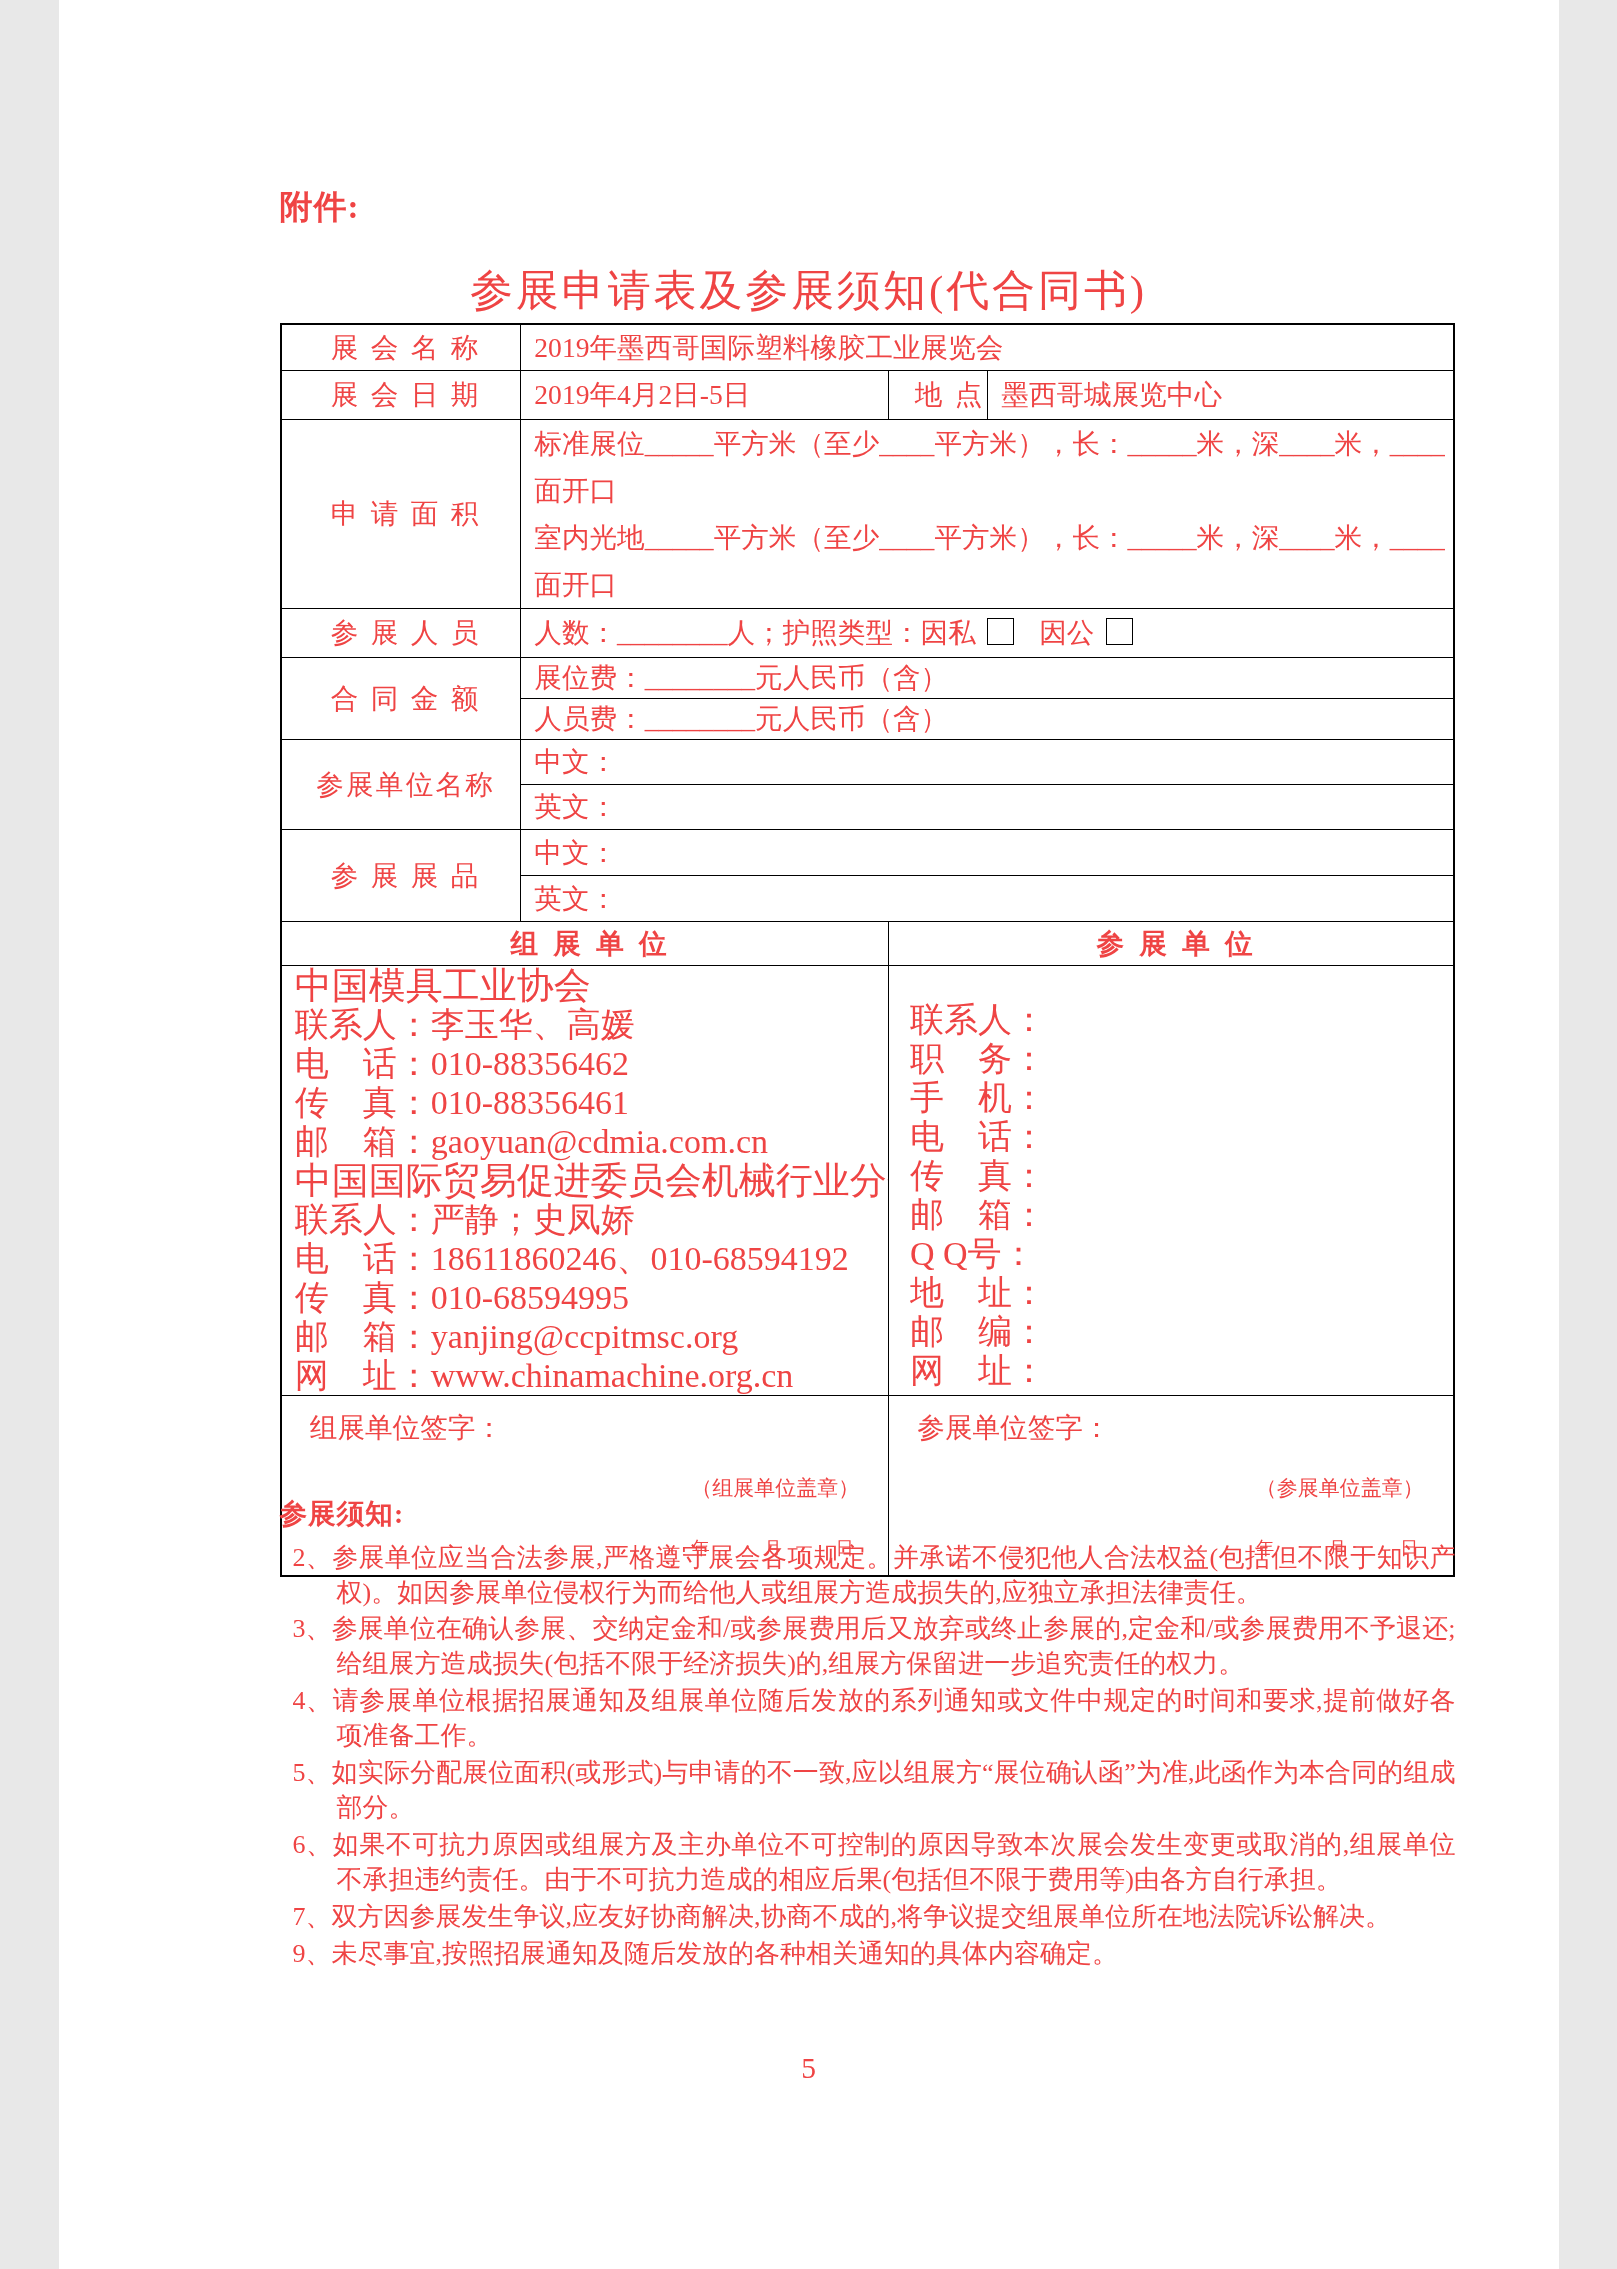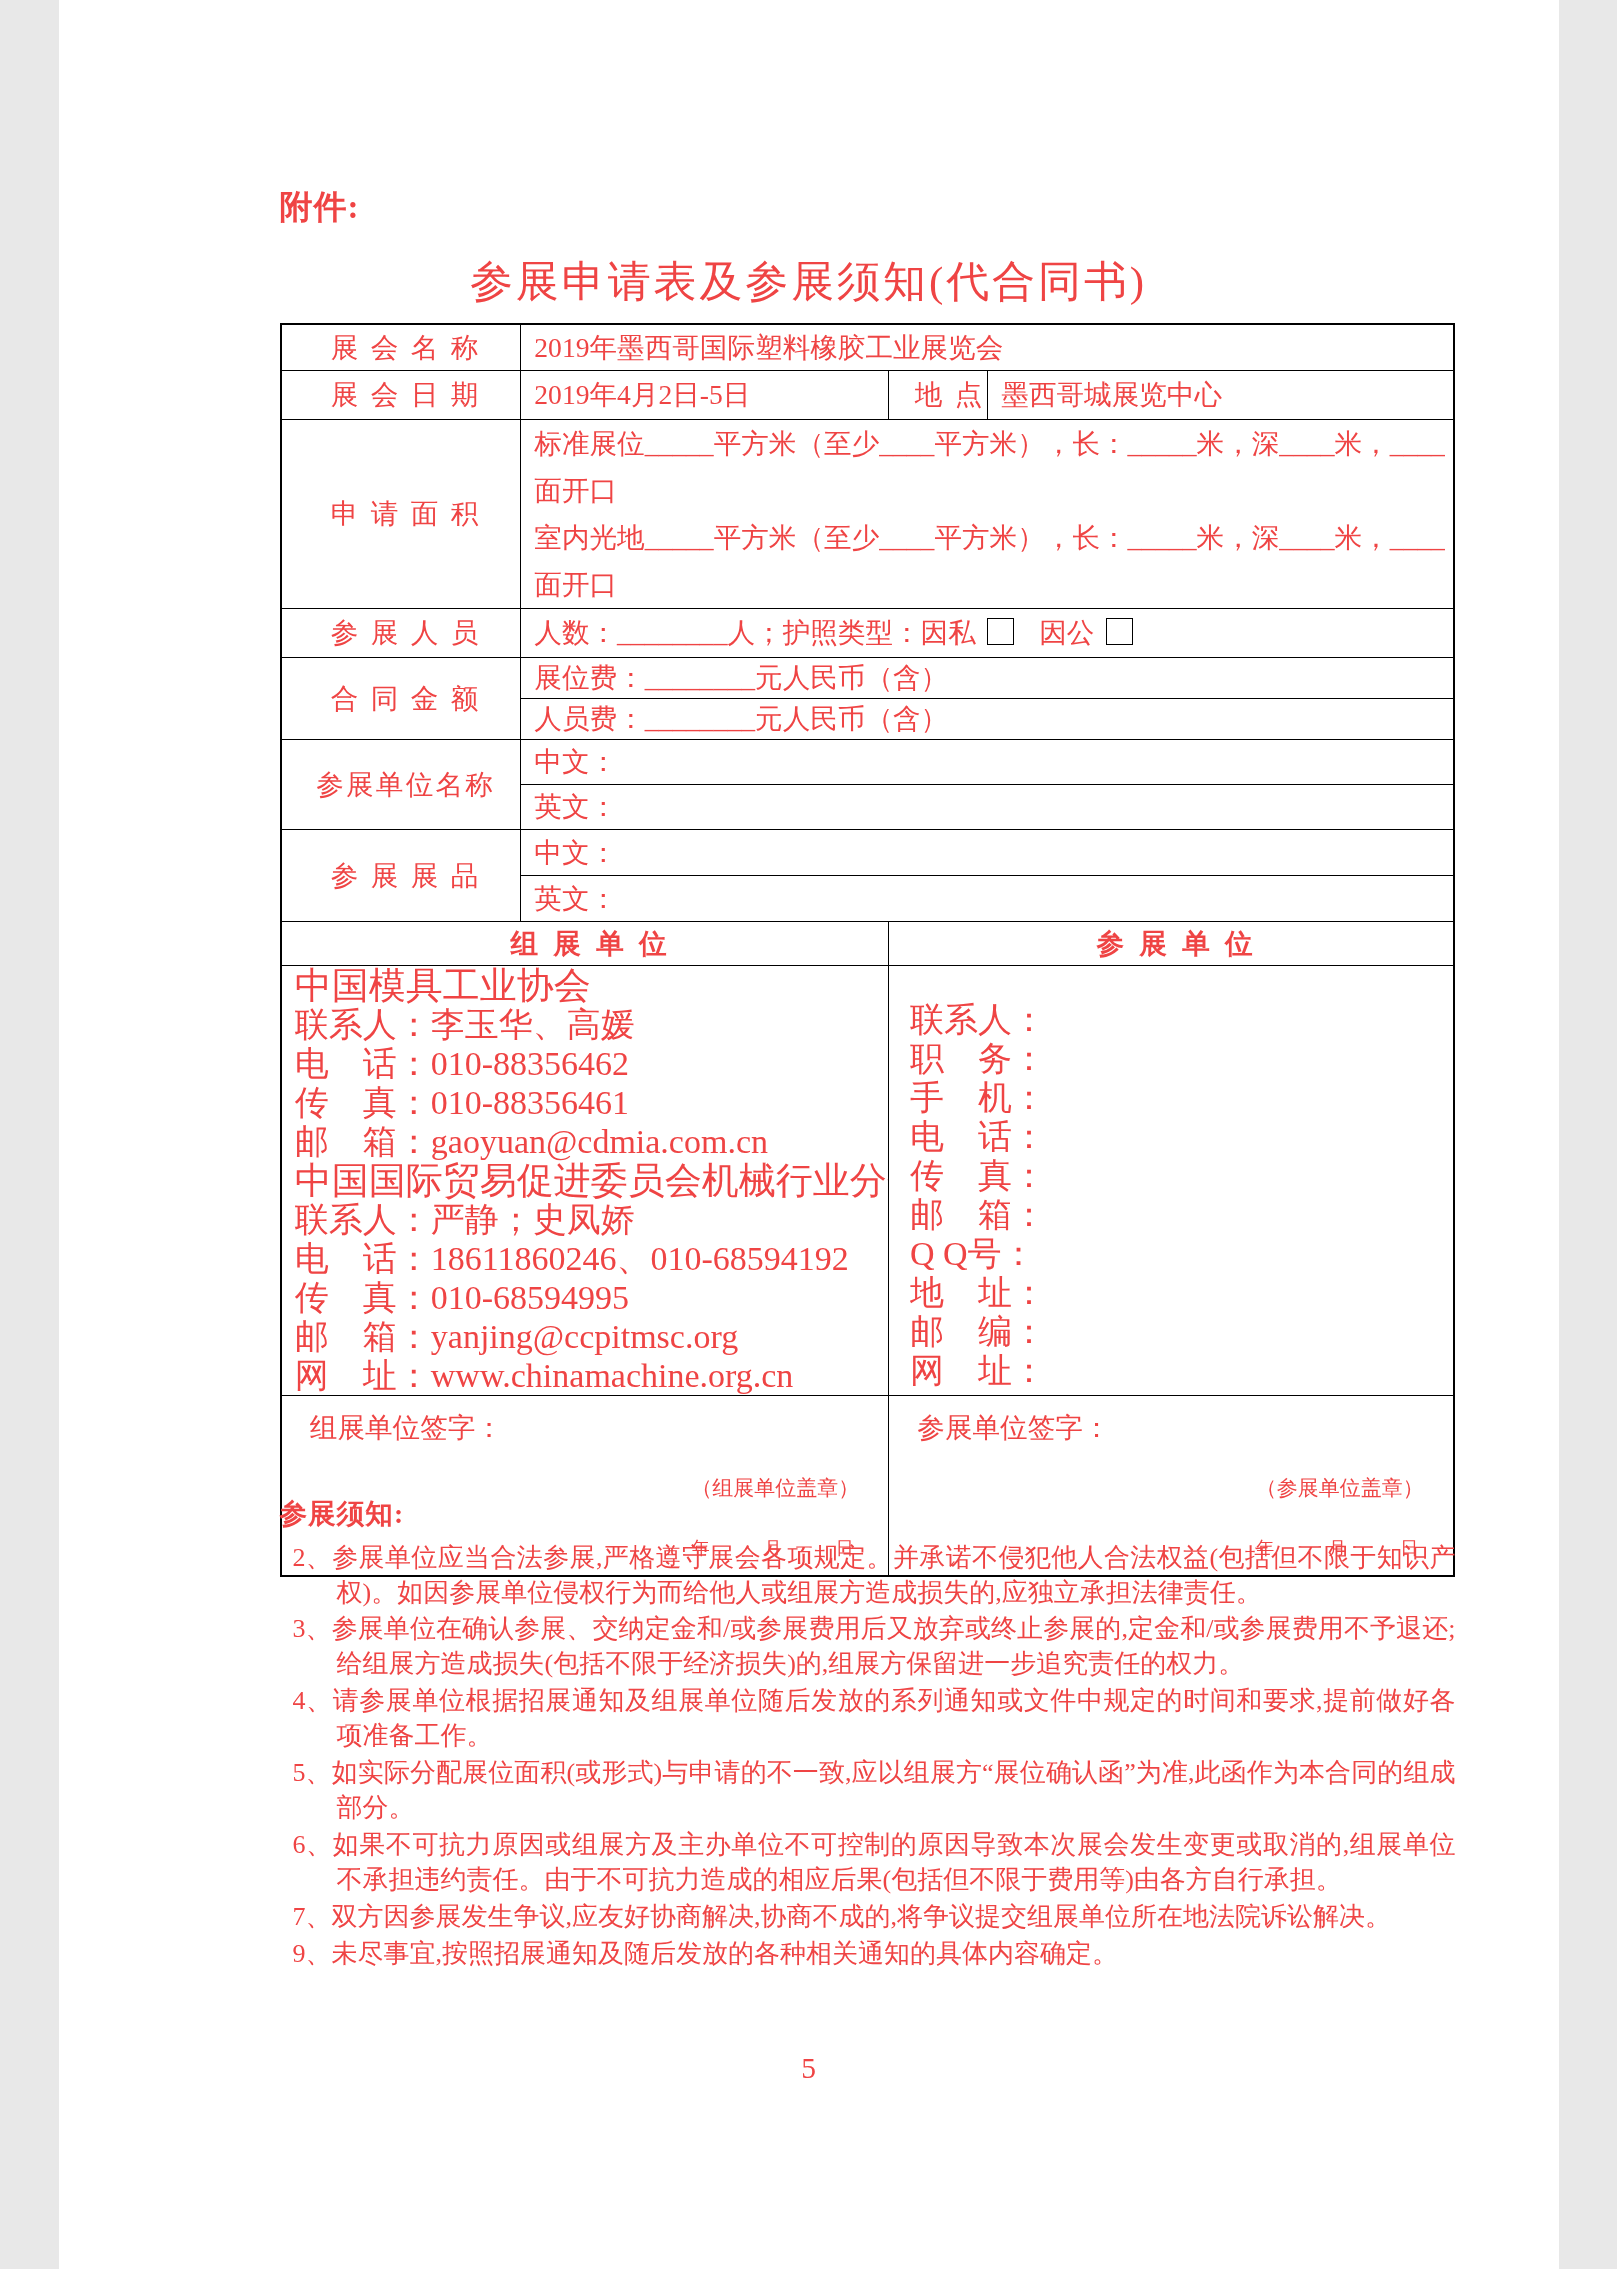--- a/index.html
+++ b/index.html
@@ -2,21 +2,21 @@
 <html lang="zh" style="font-size:15px"><head>
 <meta charset="utf-8">
 <style>
   html,body{margin:0;padding:0;background:#e8e8e8;}
   .page{
     position:relative;width:1500px;height:2269px;background:#ffffff;
     font-family:"Liberation Serif","DejaVu Serif",serif;color:#ef4444;
     margin:0 auto;overflow:hidden;
   }
   .attachment{position:absolute;left:221px;top:185px;font-size:33px;font-weight:bold;letter-spacing:1px;}
-  .doc-title{position:absolute;left:0;top:253px;width:100%;text-align:center;font-size:43px;letter-spacing:2.9px;}
+  .doc-title{position:absolute;left:0;top:262px;width:100%;text-align:center;font-size:43px;letter-spacing:2.9px;}
 
   table.form{
     position:absolute;left:221px;top:323px;width:1173px;
     border-collapse:collapse;table-layout:fixed;
     border:2.9px solid #000;
   }
   table.form td{border:1.9px solid #000;font-size:27.6px;padding:0 5.7px 0 13.3px;vertical-align:middle;overflow:hidden;}
   td.lbl{text-align:center;padding:0;letter-spacing:0.45em;text-indent:0.45em;white-space:nowrap;}
   td.lbl.tight{letter-spacing:0.08em;text-indent:0.08em;}
   td.bb3{border-bottom-width:2.9px;}

